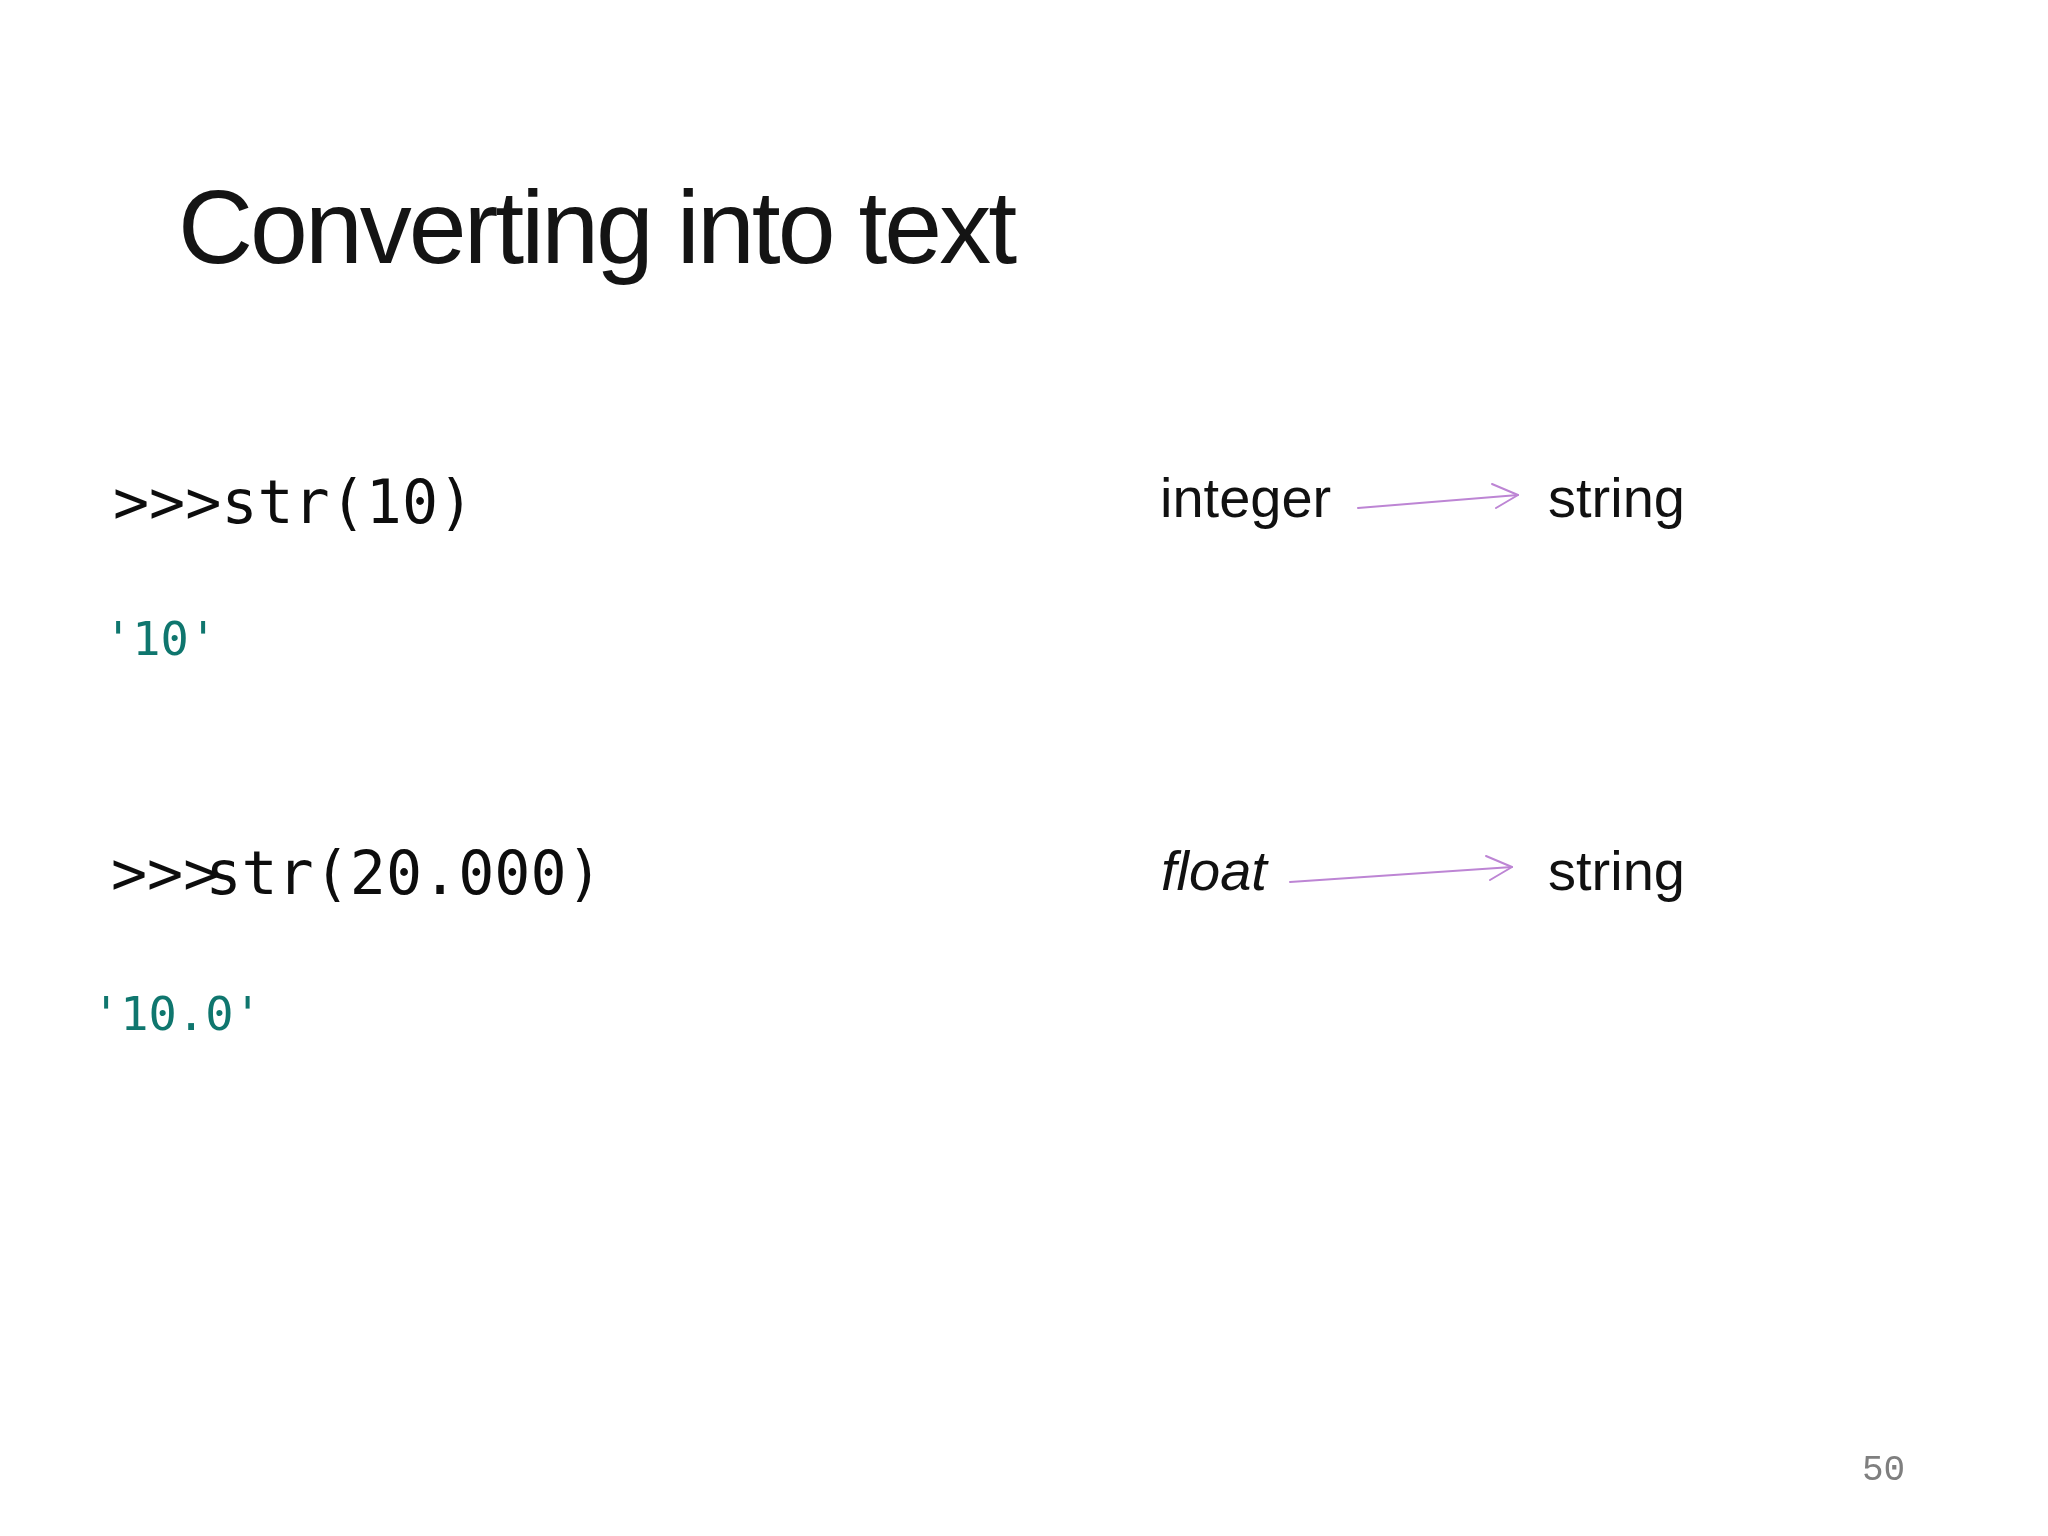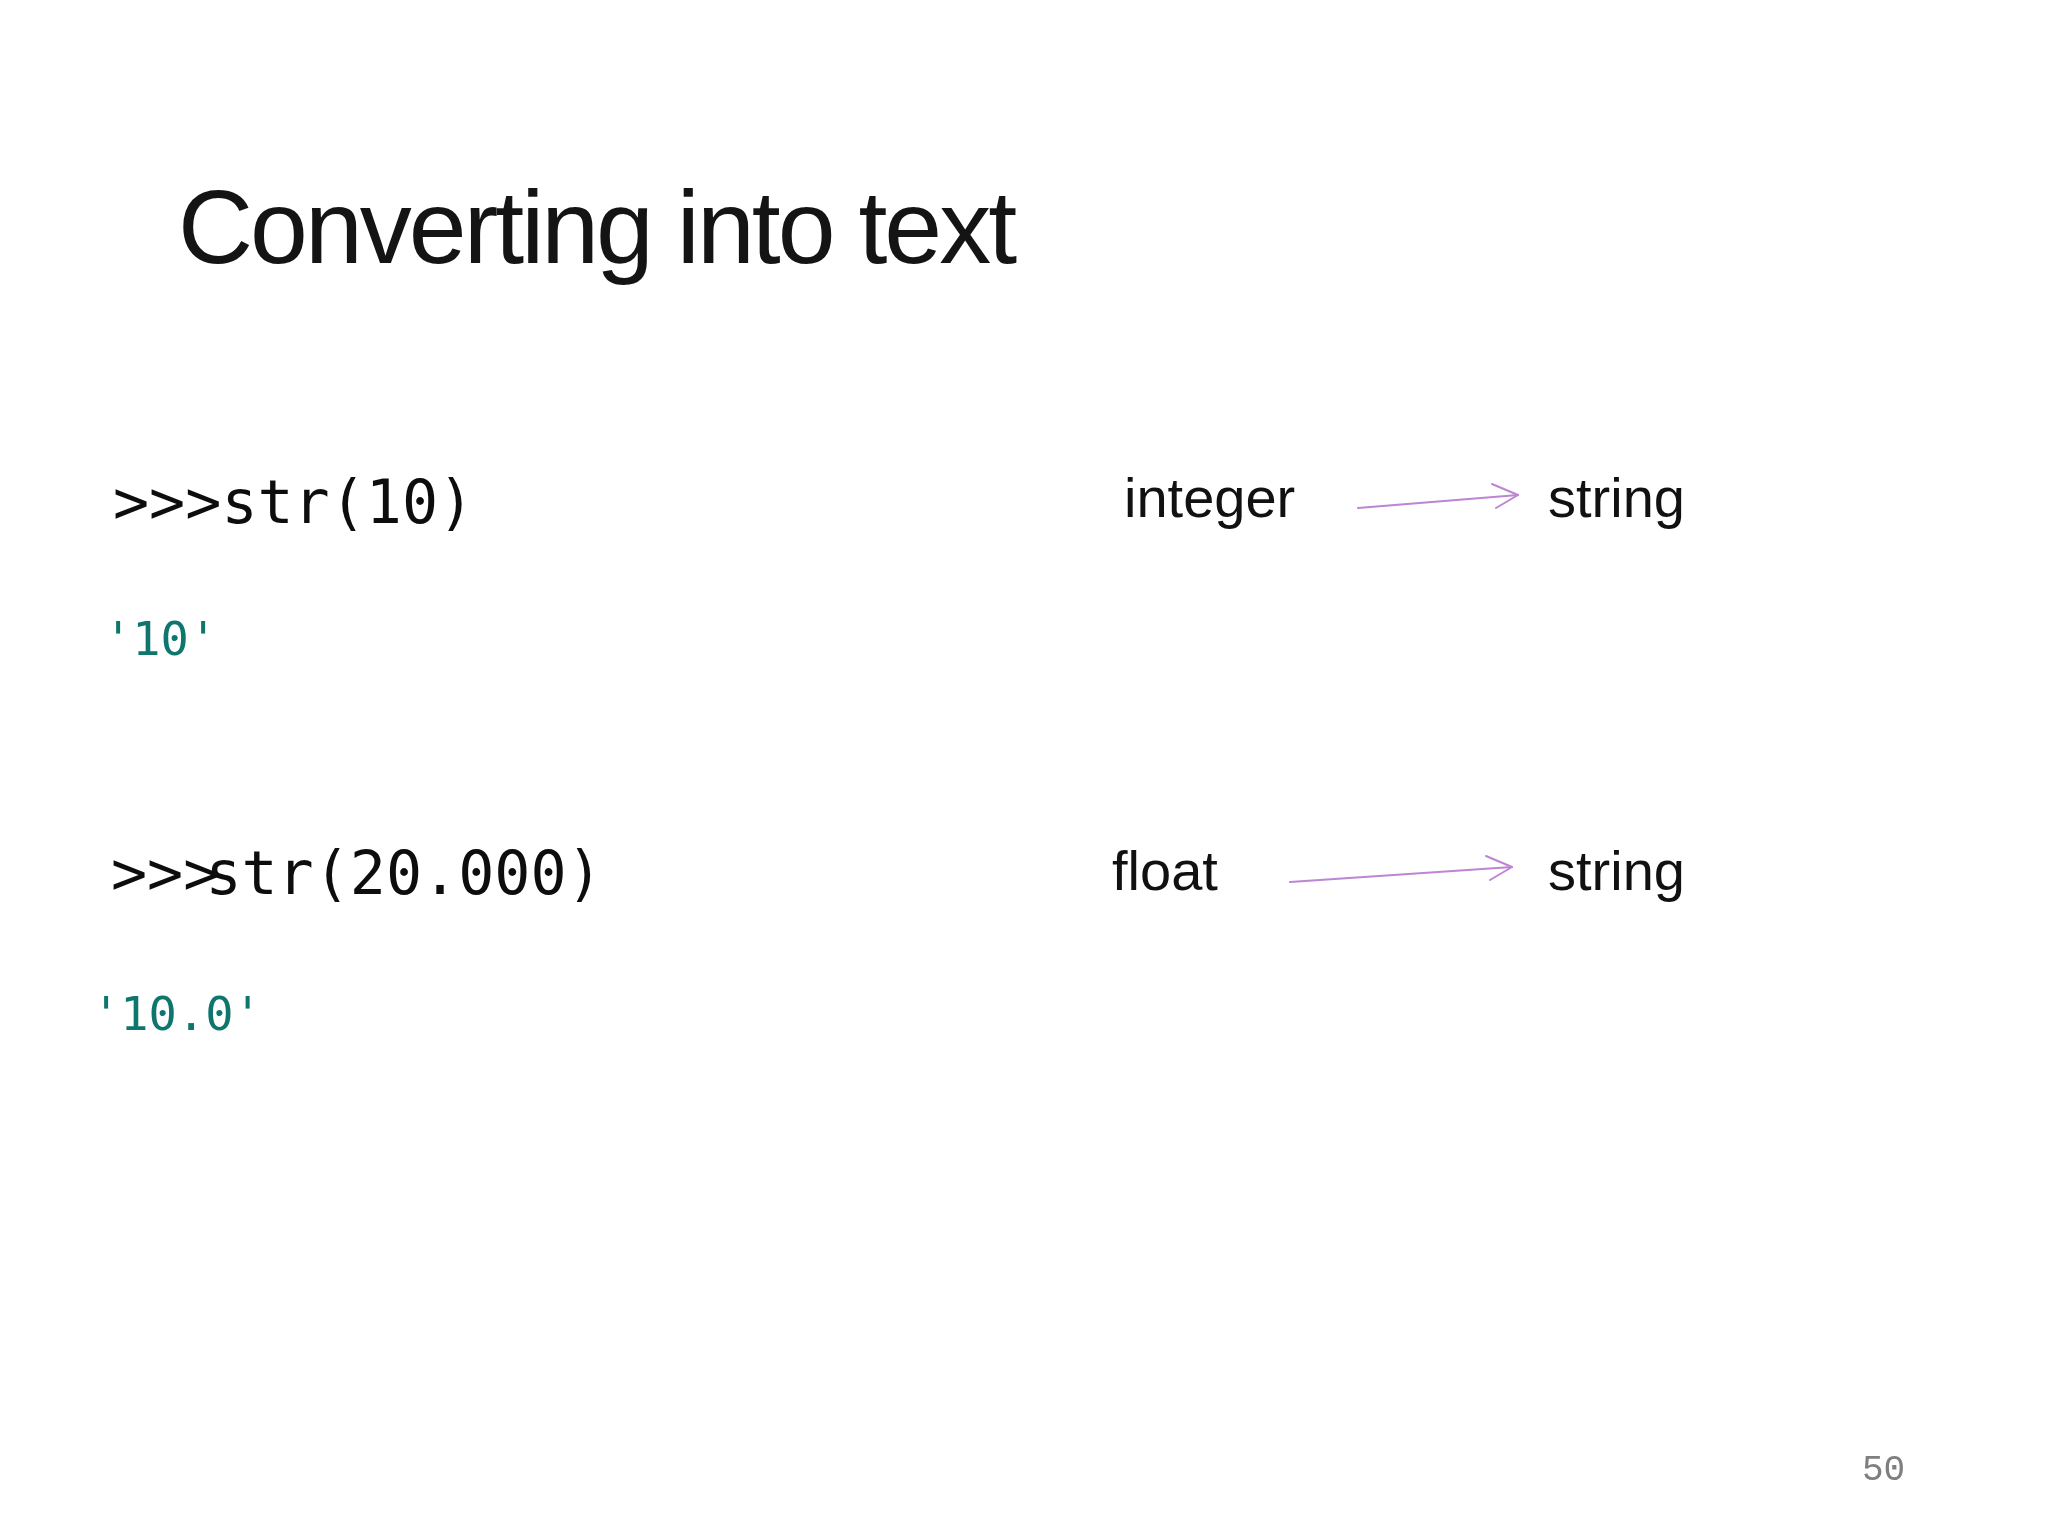--- a/index.html
+++ b/index.html
@@ -50,23 +50,23 @@
   }
   .output-1 { left: 92px; top: 615px; }
   .output-2 { left: 80px; top: 990px; }
 
   .type-label {
     font-size: 56px;
     font-weight: 400;
     line-height: 1;
     color: #111111;
   }
-  .from-1 { left: 1112px; top: 470px; text-align: right; }
+  .from-1 { left: 1148px; top: 470px; text-align: right; }
   .to-1   { left: 1536px; top: 470px; }
-  .from-2 { left: 1100px; top: 843px; }
+  .from-2 { left: 1149px; top: 843px; font-style: italic; }
   .to-2   { left: 1536px; top: 843px; }
 
   .arrow-svg { position: absolute; overflow: visible; }
   .arrow-1 { left: 1340px; top: 482px; }
   .arrow-2 { left: 1272px; top: 852px; }
   .arrow-svg polyline, .arrow-svg line {
     stroke: var(--arrow-color, #bd85d4);
     stroke-width: 2;
     fill: none;
     stroke-linecap: round;

